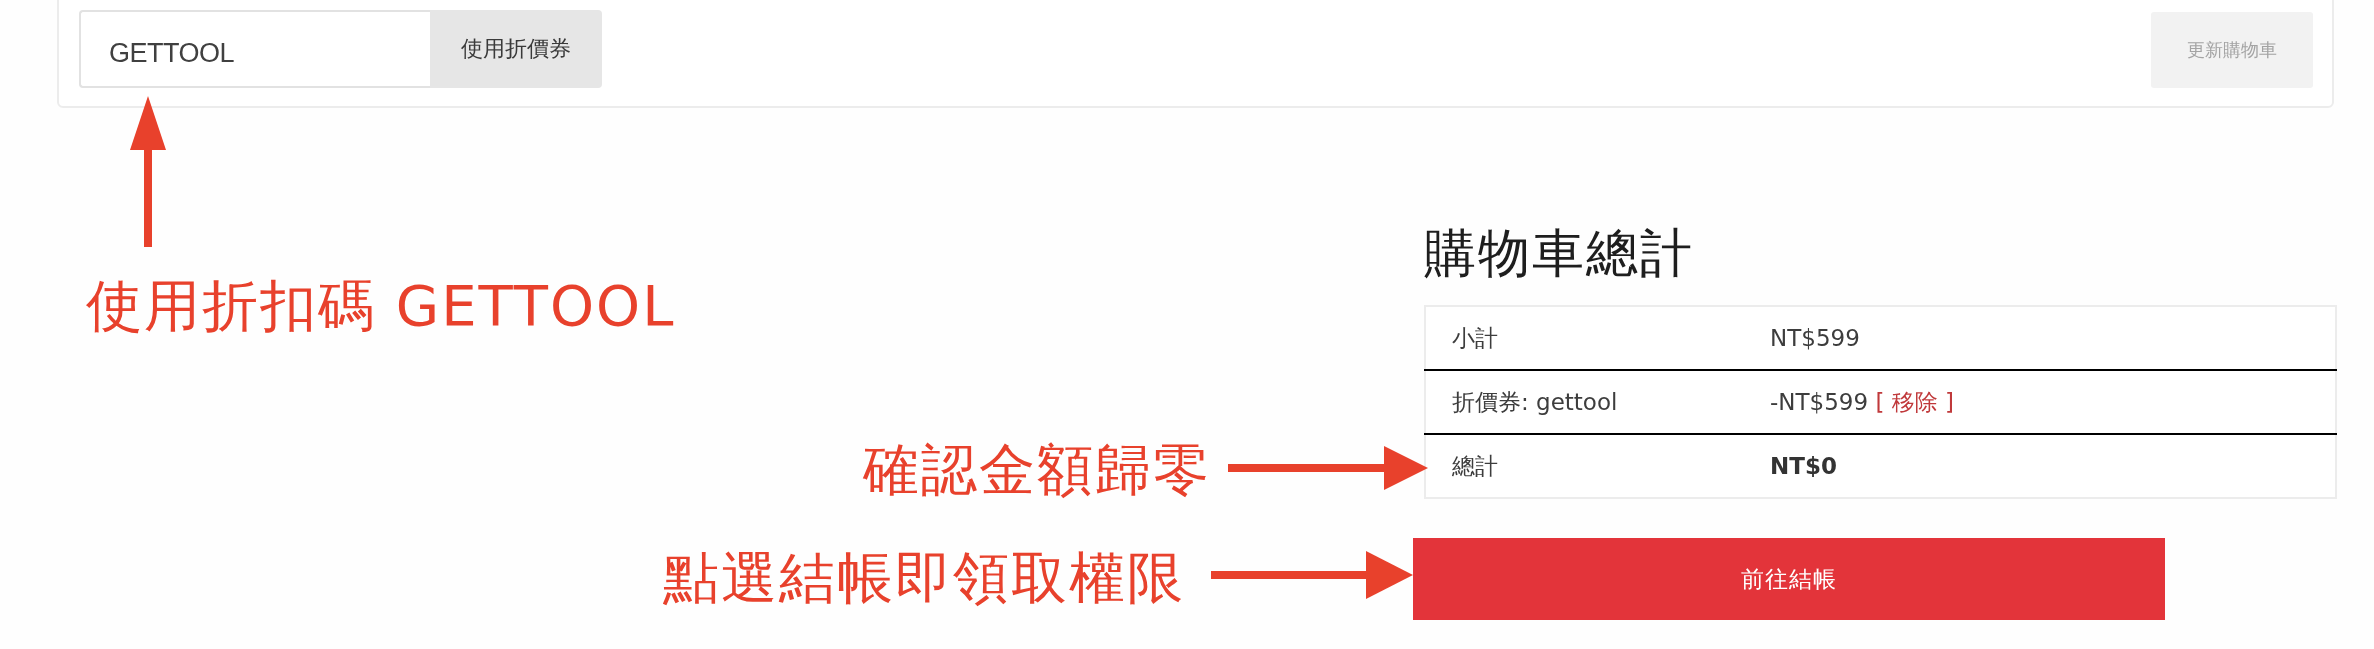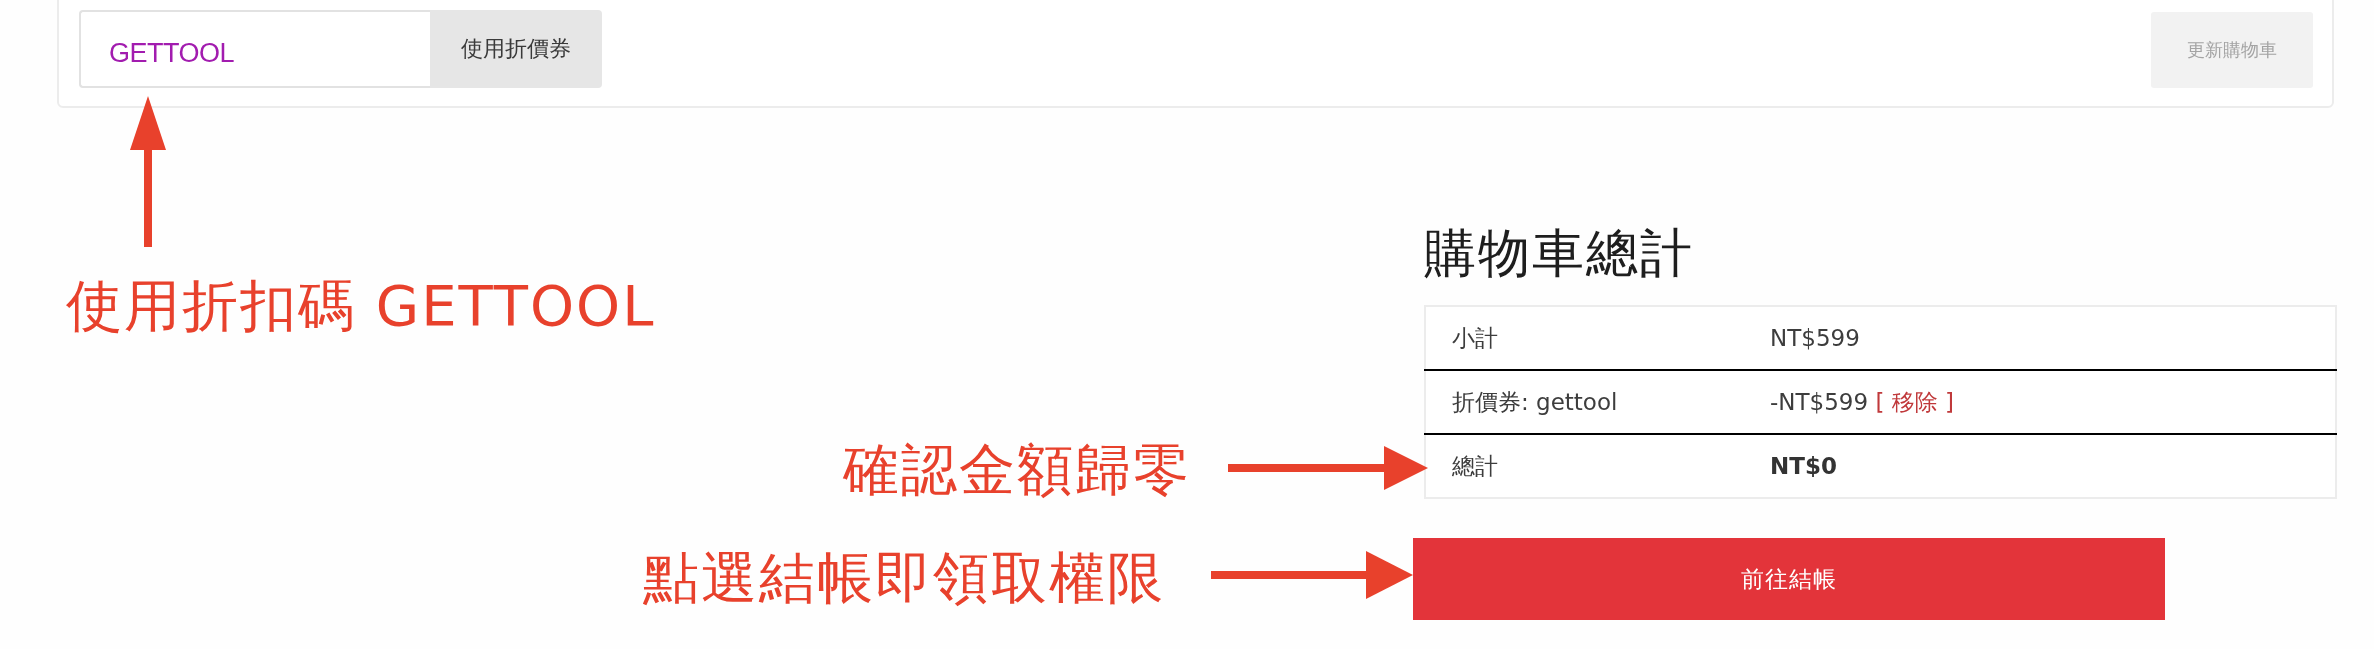--- a/index.html
+++ b/index.html
@@ -35,21 +35,21 @@
       width: 351px;
       height: 78px;
       border: 2px solid #e2e2e2;
       border-right: none;
       border-radius: 4px 0 0 4px;
       background: #fff;
       box-sizing: border-box;
       padding: 8px 0 0 28px;
       font-family: "Liberation Sans", sans-serif;
       font-size: 27px;
-      color: #a21caf;
+      color: #404040;
       outline: none;
       letter-spacing: -0.5px;
     }
     .apply-coupon-btn {
       position: absolute;
       left: 430px;
       top: 10px;
       width: 172px;
       height: 78px;
       background: #e6e6e6;
@@ -150,20 +150,21 @@
 
     
     .annotation-text {
       position: absolute;
       color: #e8412c;
       font-family: "DejaVu Sans", sans-serif;
       font-size: 56px;
       line-height: 60px;
       white-space: nowrap;
       letter-spacing: 2px;
+      margin-left: 20px;
     }
     .ann-1 { left: 66px; top: 276px; }
     .ann-2 { left: 843px; top: 440px; }
     .ann-3 { left: 643px; top: 548px; }
 
     .arrow-svg {
       position: absolute;
       left: 0;
       top: 0;
       width: 2374px;

